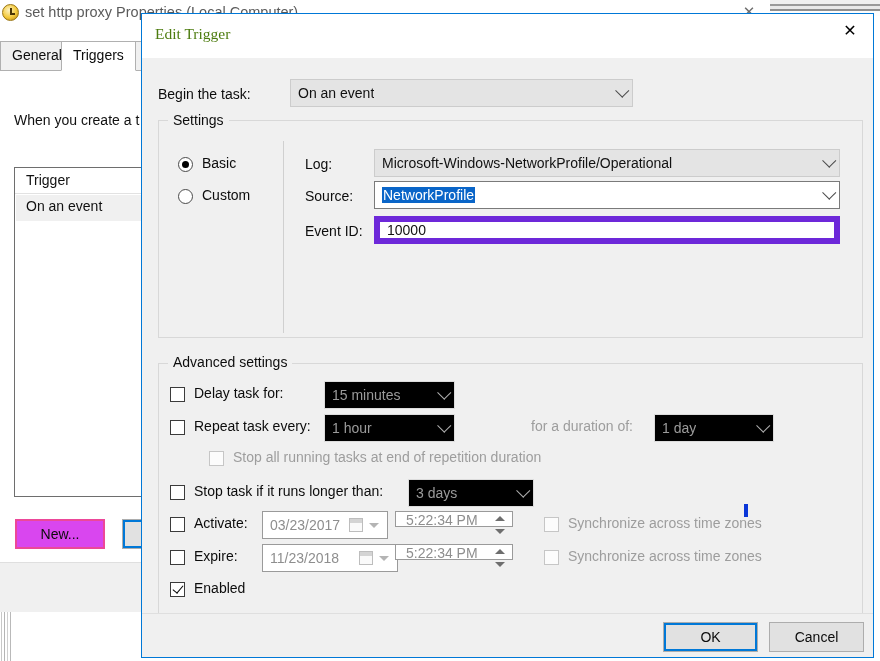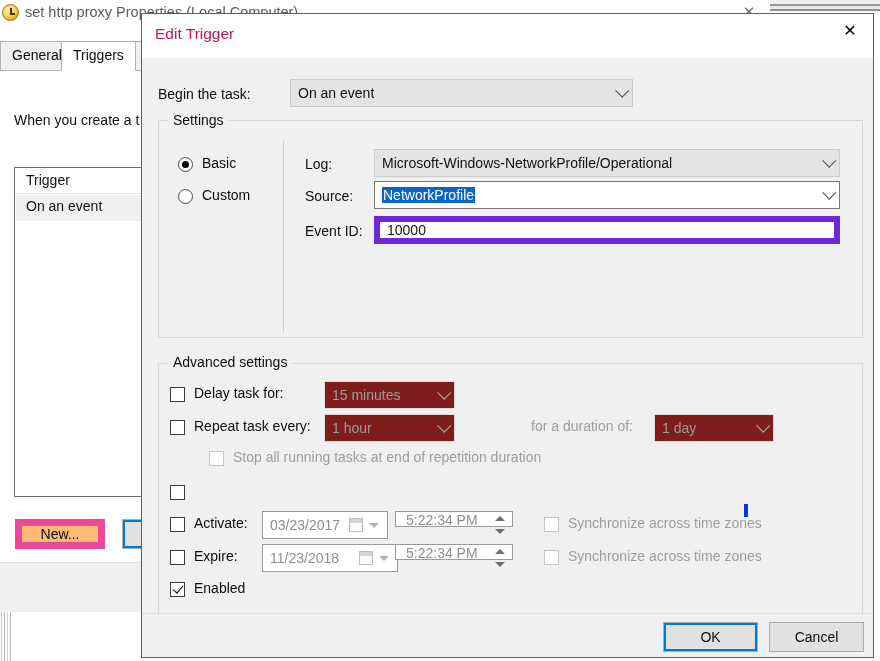--- a/index.html
+++ b/index.html
@@ -38,45 +38,45 @@
   .tabstrip .tabline{position:absolute;left:0;top:29px;width:762px;height:1px;background:#b0b0b0;}
   .tab{position:absolute;top:0;height:30px;padding:5px 11px 0 11px;box-sizing:border-box;
     font-size:14px;color:#0c0c0c;background:#f0f0f0;border:1px solid #b0b0b0;border-bottom:1px solid #b0b0b0;}
   .tab.sel{background:#ffffff;border-bottom-color:#ffffff;z-index:3;}
   .panel-desc{position:absolute;left:14px;top:85px;font-size:14px;color:#111;white-space:nowrap;}
   .list-box{position:absolute;left:14px;top:140px;width:700px;height:330px;background:#fff;border:1px solid #6e6e6e;box-sizing:border-box;}
   .list-head{position:absolute;left:0;top:0;width:100%;height:26px;background:#fff;border-bottom:1px solid #e2e2e2;box-sizing:border-box;}
   .list-head span{position:absolute;left:11px;top:4px;font-size:14px;color:#111;}
   .list-row{position:absolute;left:1px;top:27px;width:698px;height:26px;background:#f0f0f0;}
   .list-row span{position:absolute;left:10px;top:3px;font-size:14px;color:#111;}
-  .btn-grey{position:absolute;height:30px;background:#fdba74;border:7px solid #ec4899;box-sizing:border-box;
+  .btn-grey{position:absolute;height:30px;background:#d946ef;border:2px solid #ec4899;box-sizing:border-box;
     font-size:14px;color:#0c0c0c;display:flex;align-items:center;justify-content:center;}
   .btn-new{left:15px;top:492px;width:90px;}
   .btn-focus{left:122px;top:492px;width:88px;background:#e1e1e1;border:1px solid #adadad;
     outline:2px solid #0078d7;outline-offset:-3px;}
   .parent-footer{position:absolute;left:0;top:535px;width:762px;height:50px;background:#f0f0f0;border-top:1px solid #dfdfdf;box-sizing:border-box;}
 
   
   #dialog{position:absolute;left:141px;top:13px;width:733px;height:645px;
     background:#f0f0f0;border:1px solid #0078d7;box-sizing:border-box;}
   .dlg-titlebar{position:absolute;left:0;top:0;width:731px;height:44px;background:#ffffff;}
-  .dlg-title{position:absolute;left:13px;top:11px;font-size:15.5px;color:#be185d;}
+  .dlg-title{position:absolute;left:13px;top:11px;font-size:15.5px;color:#4d7c0f;font-family:Liberation Serif, serif;}
   .dlg-close{position:absolute;right:0;top:0;width:46px;height:33px;display:flex;align-items:center;justify-content:center;
     color:#000;font-size:16px;}
   .dlg-body{position:absolute;left:0;top:44px;width:731px;height:555px;background:#f0f0f0;}
   .dlg-footer{position:absolute;left:0;top:599px;width:731px;height:44px;background:#f0f0f0;border-top:1px solid #dfdfdf;box-sizing:border-box;}
 
   .lbl{position:absolute;font-size:14px;color:#0c0c0c;white-space:nowrap;text-align:center;}
   .lbl.dim{color:#9d9d9d;}
 
   
   .combo{position:absolute;box-sizing:border-box;height:28px;display:flex;align-items:center;}
   .combo.readonly{background:#e4e4e4;border:1px solid #cccccc;}
   .combo.editable{background:#ffffff;border:1px solid #7a7a7a;}
-  .combo.disabled{background:#7f1d1d;border:1px solid #dcdcdc;}
+  .combo.disabled{background:#000000;border:1px solid #dcdcdc;}
   .combo .val{padding-left:7px;font-size:14px;color:#111;white-space:nowrap;overflow:hidden;}
   .combo.disabled .val{color:#9b9b9b;}
   .combo .chev{position:absolute;right:9px;top:50%;transform:translateY(-60%);
     width:9px;height:9px;border-right:1.6px solid #4a4a4a;border-bottom:1.6px solid #4a4a4a;
     transform-origin:center;rotate:45deg;margin-top:-3px;}
   .combo.disabled .chev{border-color:#b0b0b0;}
 
   .textbox{position:absolute;box-sizing:border-box;height:28px;background:#fff;border:6px solid #6d28d9;
     display:flex;align-items:center;}
   .textbox .val{padding-left:7px;font-size:14px;color:#111;}
@@ -227,20 +227,25 @@
       <div class="val">1 day</div>
       <div class="chev"></div>
     </div>
 
     <div class="cb dis" style="left:67px;top:393px;"></div>
     <div class="lbl dim" style="left:91px;top:391px;">Stop all running tasks at end of repetition duration</div>
 
     <div class="caret-artifact"></div>
 
     <div class="cb" style="left:28px;top:427px;"></div>
+    <div class="lbl" style="left:52px;top:425px;">Stop task if it runs longer than:</div>
+    <div class="combo disabled" style="left:266px;top:421px;width:126px;">
+      <div class="val">3 days</div>
+      <div class="chev"></div>
+    </div>
 
     <div class="cb" style="left:28px;top:459px;"></div>
     <div class="lbl" style="left:52px;top:457px;">Activate:</div>
     <div class="datebox" style="left:120px;top:453px;width:126px;">
       <div class="val">03/23/2017</div>
       <div class="cal-ico"></div>
       <div class="dd-arrow"></div>
     </div>
     <div class="timebox" style="left:253px;top:453px;width:118px;">
       <div class="val">5:22:34 PM</div>

